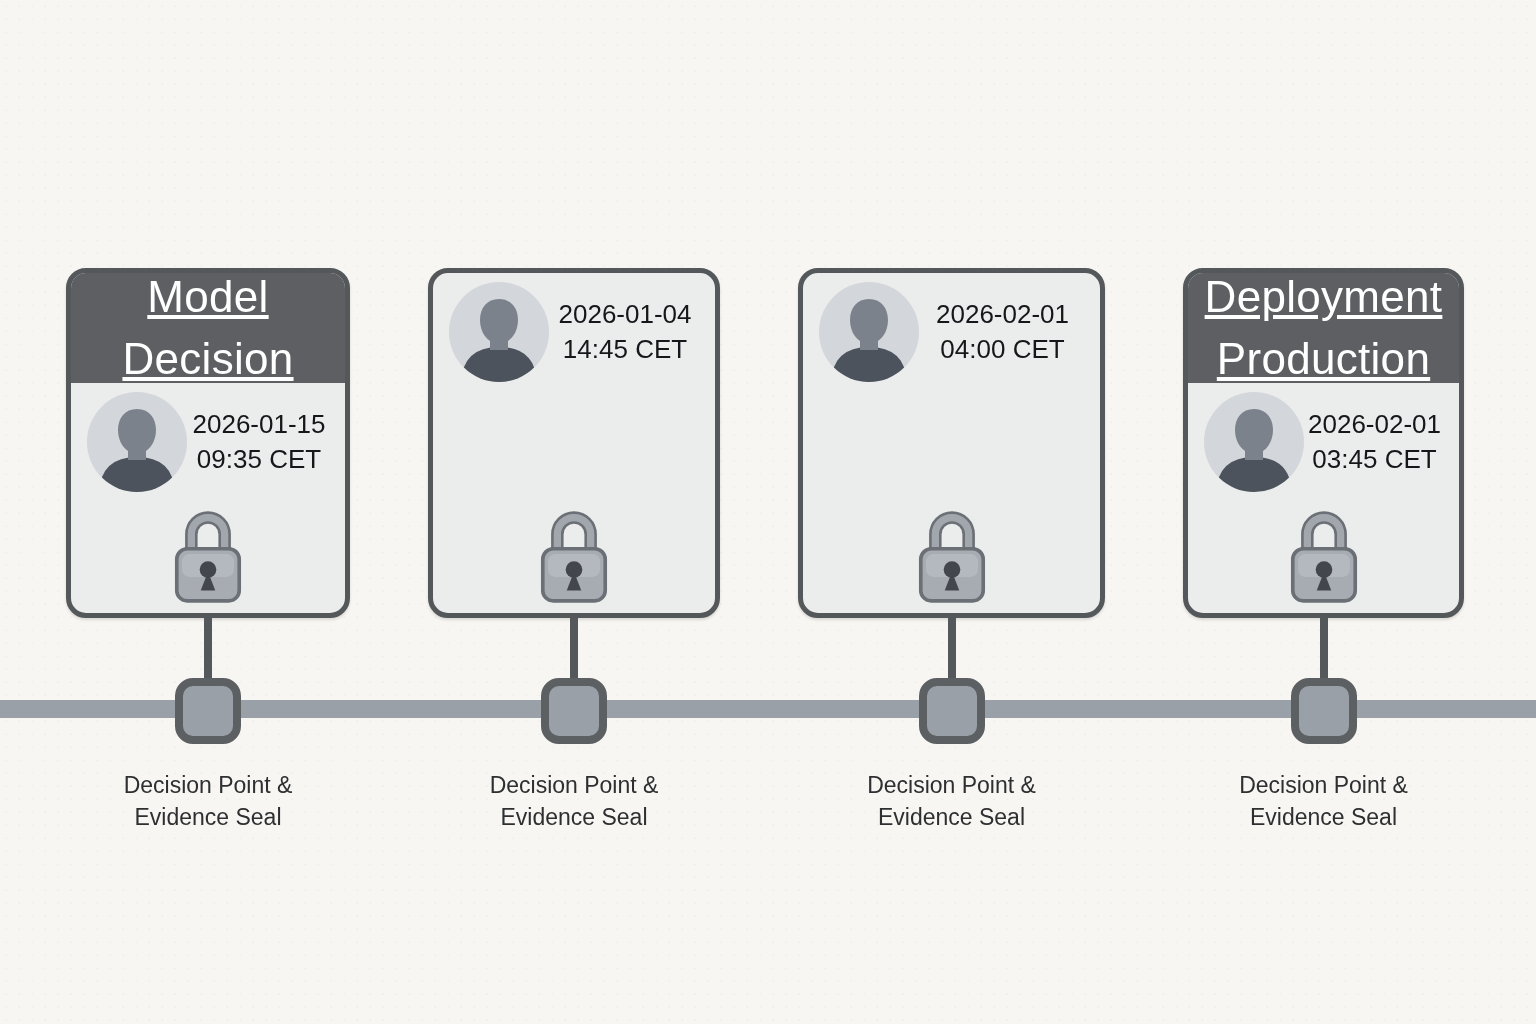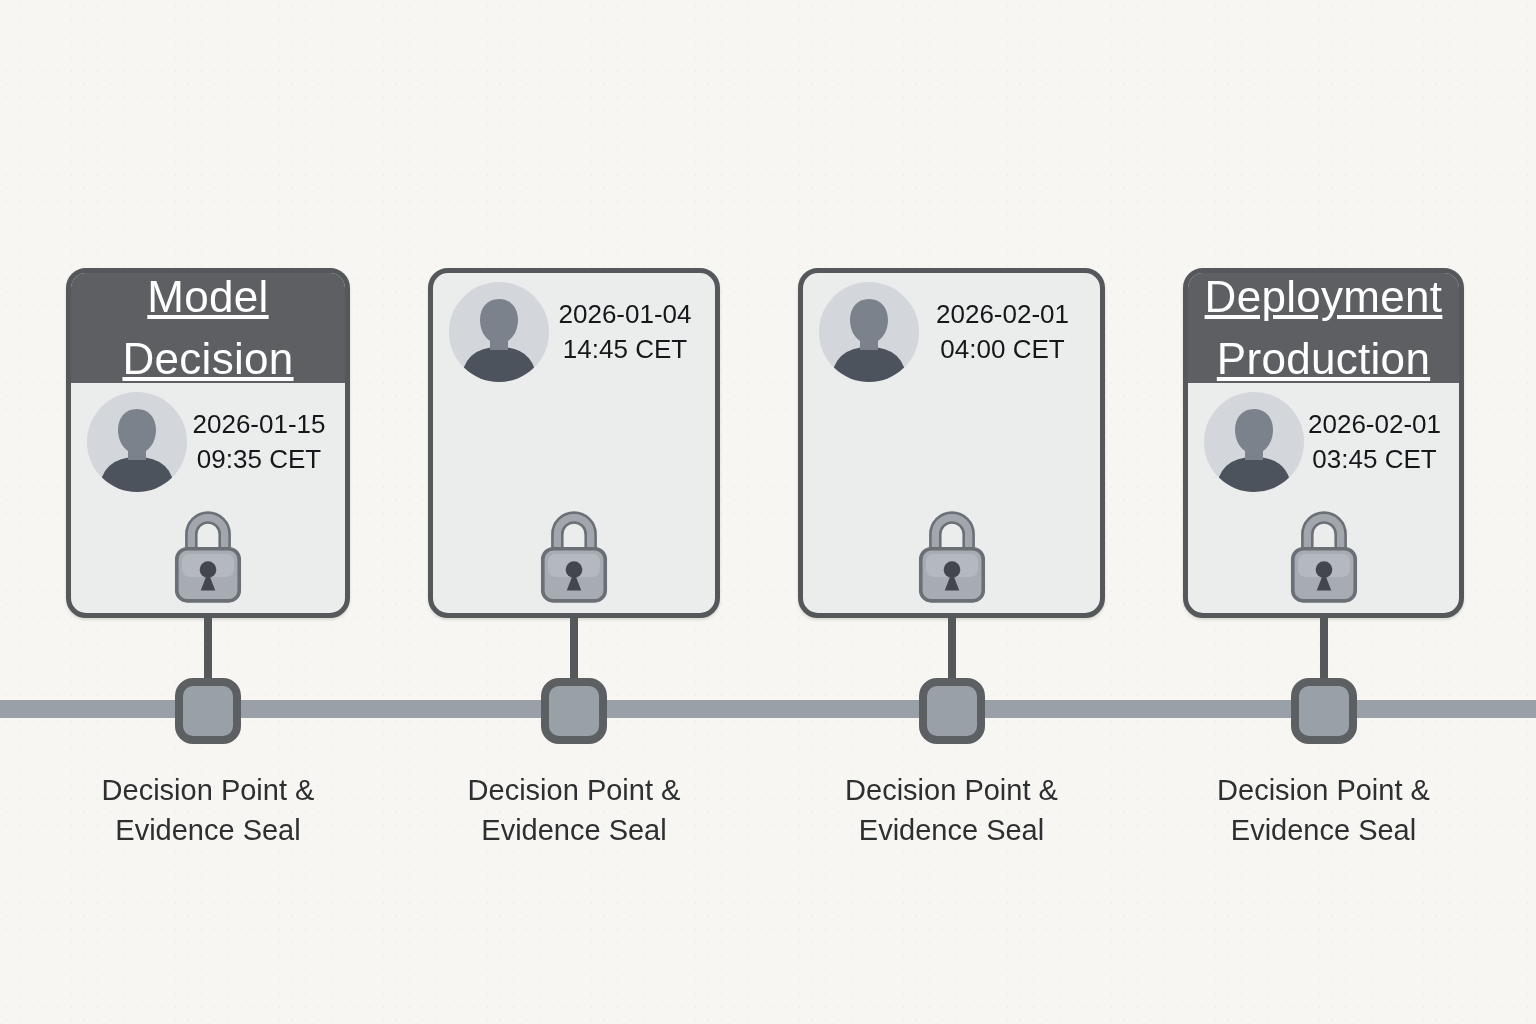--- a/index.html
+++ b/index.html
@@ -110,21 +110,21 @@
     box-sizing: border-box;
     width: 66px;
     height: 66px;
     border: 8px solid #5d6063;
     border-radius: 18px;
     background: #9aa0a8;
   }
   .caption {
     margin-top: 26px;
     text-align: center;
-    font-size: 29px;
+    font-size: 23px;
     line-height: 1.38;
     color: #2d2f31;
     white-space: nowrap;
   }
 </style>
 </head>
 <body>
 
 <div class="stage">
 

